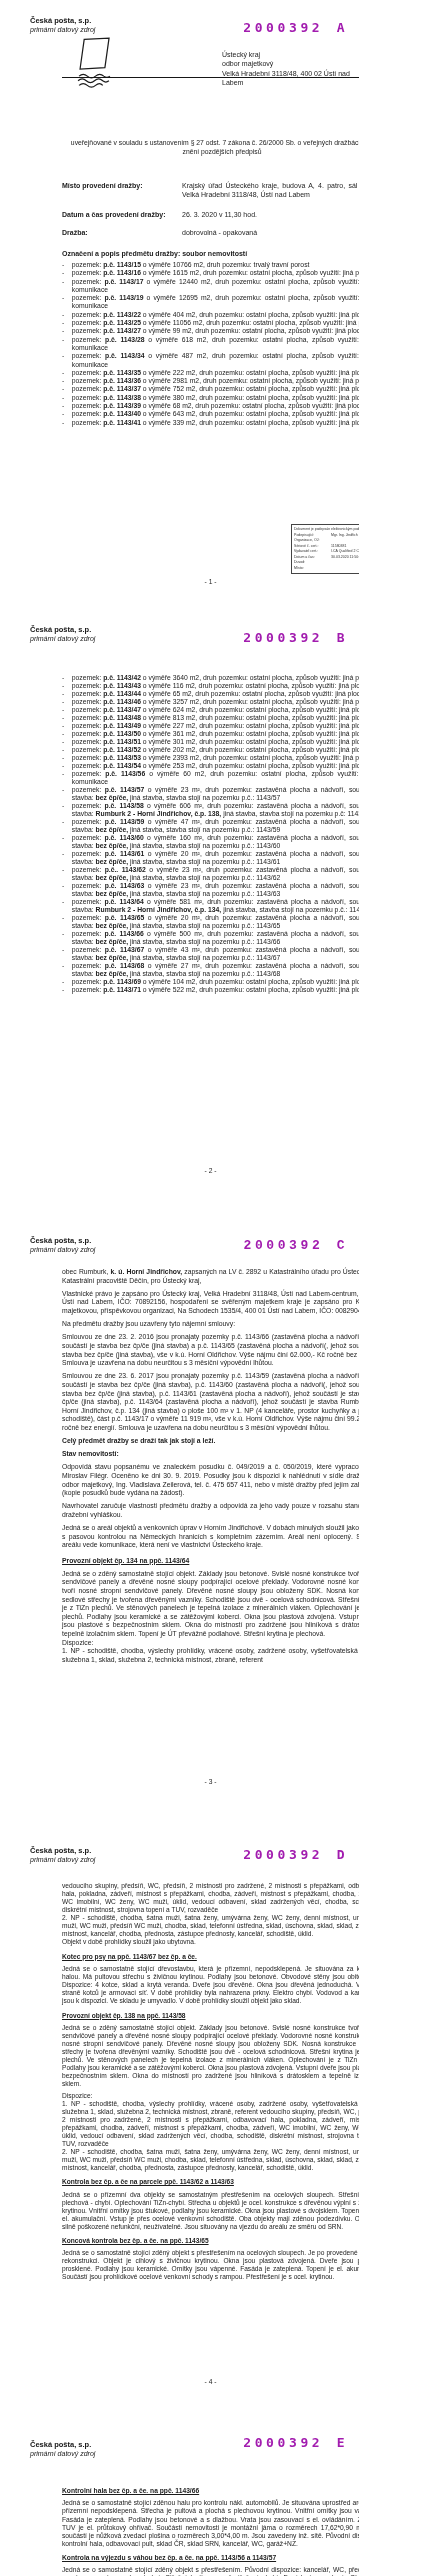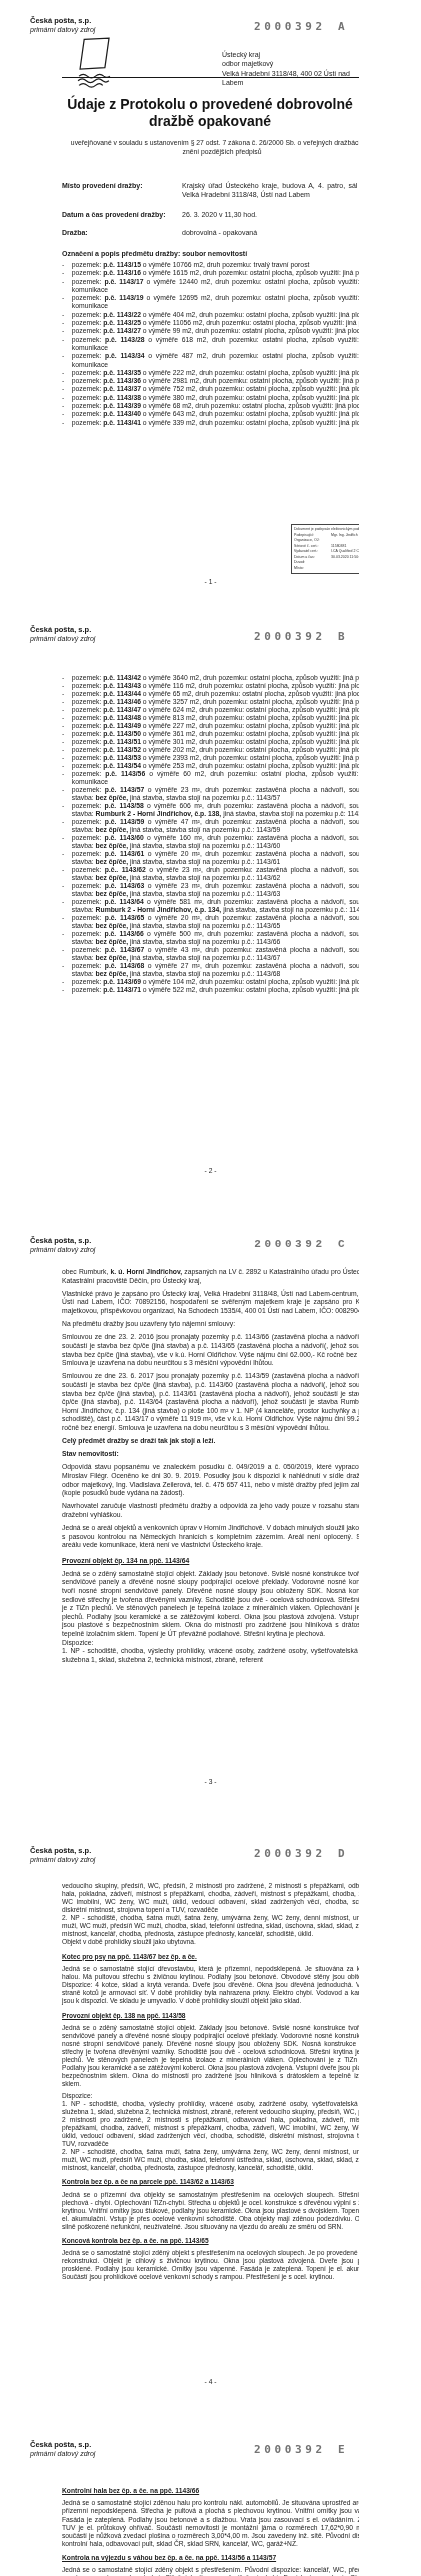--- a/index.html
+++ b/index.html
@@ -4,21 +4,21 @@
 <style>
   html,body{margin:0;padding:0;background:#ffffff;}
   body{width:421px;font-family:"Liberation Sans",sans-serif;color:#1b1b1b;}
   .doc{width:421px;background:#fff;}
   .page{position:relative;width:359px;overflow:hidden;background:#fff;}
   
   .hdr{position:absolute;left:30px;}
   .hdr-org{font-weight:bold;font-size:7.5px;color:#151515;}
   .hdr-sub{font-style:italic;font-size:7px;margin-top:1px;color:#222;}
   .stamp{position:absolute;right:14.4px;font-family:"DejaVu Sans Mono",monospace;
-         font-weight:bold;font-size:11px;letter-spacing:3.6px;color:#737373;white-space:nowrap;}
+         font-weight:bold;font-size:13px;letter-spacing:3.6px;color:#a21caf;white-space:nowrap;}
   .stamp .sl{margin-left:2.1px;letter-spacing:0;}
   
   .content{position:absolute;left:62px;width:320px;font-size:6.8px;line-height:8.7px;}
   .para{text-align:justify;margin:4.6px 0 0 0;}
   .para:first-child{margin-top:0;}
   .b{font-weight:bold;}
   .hu{margin:6.7px 0 0 0;}
   .hu-t{text-decoration:underline;}
   .li{display:flex;}
   .dash{width:9.8px;flex:none;}
@@ -70,21 +70,20 @@
         <path d="M6 96 q8 -7 16 0 q8 7 16 0 q8 -7 14 0"></path>
       </g>
     </svg>
     <div class="stamp" style="top:19.6px;"><span>2000392</span> <span class="sl">A</span></div>
     <div class="recipient">
       <div>Ústecký kraj</div>
       <div>odbor majetkový</div>
       <div>Velká Hradební 3118/48, 400 02 Ústí nad Labem</div>
     </div>
     <div class="rule"></div>
-    <div class="title">Údaje z Protokolu o provedené dobrovolné dražbě opakované</div>
     <div class="subtitle">uveřejňované v souladu s ustanovením § 27 odst. 7 zákona č. 26/2000 Sb. o veřejných dražbách, ve znění pozdějších předpisů</div>
 
     <div class="f-row" style="top:181px;">
       <span class="f-lab">Místo provedení dražby:</span>
       <div class="f-val">Krajský úřad Ústeckého kraje, budova A, 4. patro, sál č. 460, Velká Hradební 3118/48, Ústí nad Labem</div>
     </div>
     <div class="f-row" style="top:210px;">
       <span class="f-lab">Datum a čas provedení dražby:</span>
       <div class="f-val">26. 3. 2020 v 11,30 hod.</div>
     </div>
@@ -364,21 +363,21 @@
         <div class="para"><span>Jedná se o samostatně stojící zděný objekt s přestřešením na ocelových sloupech. Je po provedené celkové rekonstrukci. Objekt je cihlový s živičnou krytinou. Okna jsou plastová zdvojená. Dveře jsou plastové prosklené. Podlahy jsou keramické. Omítky jsou vápenné. Fasáda je zateplená. Topení je el. akumulační. Součástí jsou prohlídkové ocelové venkovní schody s rampou. Přestřešení je s ocel. krytinou.</span></div>
       </div>
     <div class="pnum" style="top:545px;">- 4 -</div>
   </div>
 
   <div class="page" style="height:608px;">
     <div class="hdr" style="top:16.5px;">
       <div class="hdr-org">Česká pošta, s.p.</div>
       <div class="hdr-sub">primární datový zdroj</div>
     </div>
-    <div class="stamp" style="top:20px;text-align:center;"><span>2000392</span> <span class="sl">E</span></div>
+    <div class="stamp" style="top:12px;text-align:center;"><span>2000392</span> <span class="sl">E</span></div>
     <div class="content c5">
       <div>
           <div class="hu"><span class="hu-t b"><span>Kontrolní hala bez čp. a če. na ppč. 1143/66</span></span></div>
           <div class="para"><span>Jedná se o samostatně stojící zděnou halu pro kontrolu nákl. automobilů. Je situována uprostřed areálu. Je přízemní nepodsklepená. Střecha je pultová a plochá s plechovou krytinou. Vnitřní omítky jsou vápenné. Fasáda je zateplená. Podlahy jsou betonové a s dlažbou. Vrata jsou zasouvací s el. ovládáním. Zdrojem TUV je el. průtokový ohřívač. Součástí nemovitosti je montážní jáma o rozměrech 17,62*0,90 m. Další součástí je nůžková zvedací plošina o rozměrech 3,00*4,00 m. Jsou zavedeny inž. sítě. Původní dispozice: kontrolní hala, odbavovací pult, sklad ČR, sklad SRN, kancelář, WC, garáž+NZ.</span></div>
           <div class="hu"><span class="hu-t b"><span>Kontrola na výjezdu s váhou bez čp. a če. na ppč. 1143/56 a 1143/57</span></span></div>
           <div class="para"><span>Jedná se o samostatně stojící zděný objekt s přestřešením. Původní dispozice: kancelář, WC, předsíň. Je ve stavu s nutnou rekonstrukcí. Střešní krytina na přestřešení chybí. Fasáda je opadaná. Okna jsou plastová zdvojená. Vstup je po venkovních ocel. schodech. Podlaha je z ker. dlažby. Je zavedeno elektro, vodovod a kanalizace. Vytápění je el. přímotopy. Objekt je v neužívatelném stavu. Součástí je venkovní váha, pravděpodobně nefunkční, delší dobu neužívaná.</span></div>
         </div>
 
     </div>
 

